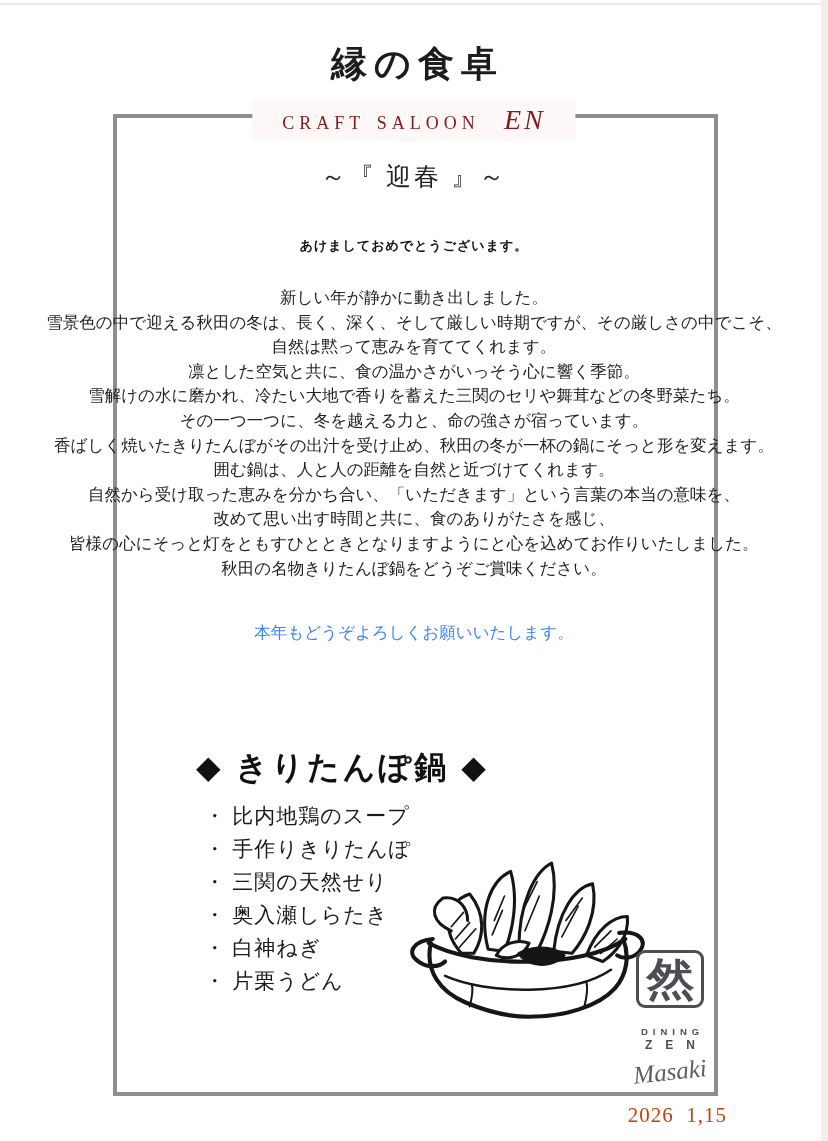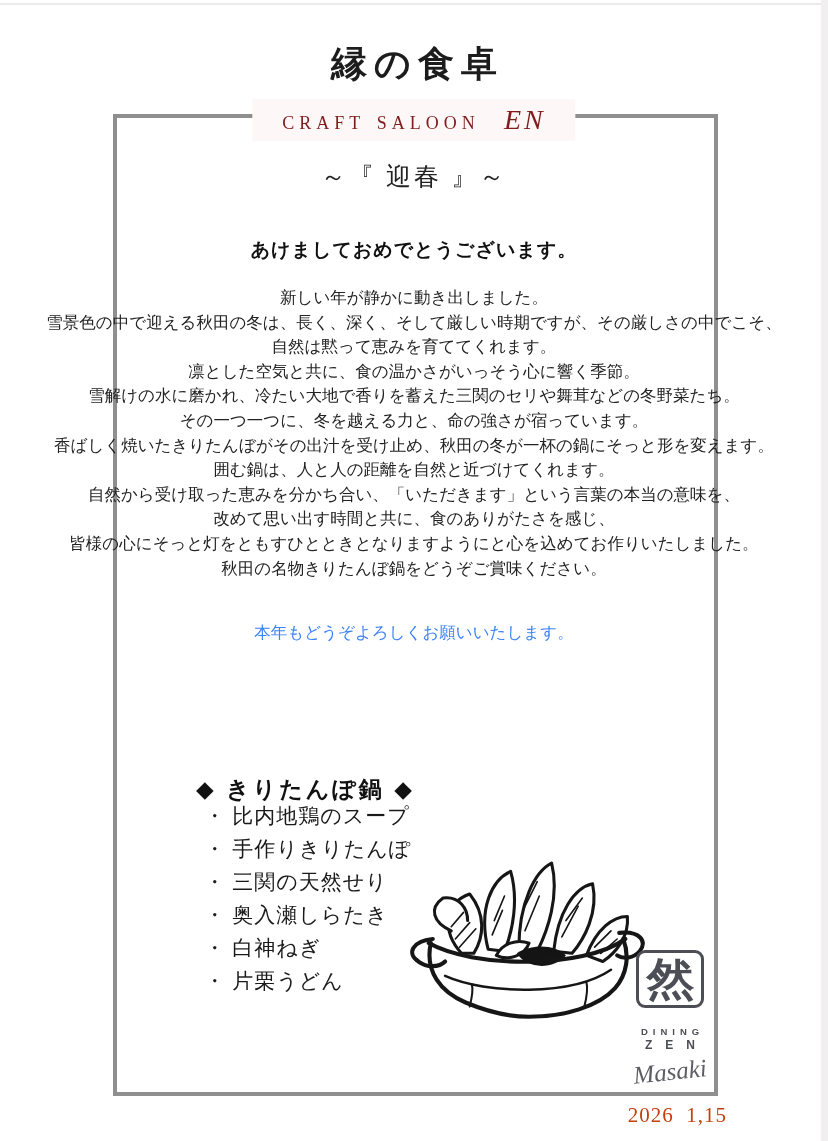--- a/index.html
+++ b/index.html
@@ -45,38 +45,38 @@
   }
 
   .occasion{
     position:absolute;left:0;top:160px;width:828px;text-align:center;
     font-size:25px;letter-spacing:3px;color:#222;
   }
 
   .headline{
     position:absolute;left:0;top:237px;width:828px;text-align:center;
     font-family:"Liberation Sans","DejaVu Sans",sans-serif;
-    font-weight:bold;font-size:19px;letter-spacing:1px;color:#111;
+    font-weight:bold;font-size:13px;letter-spacing:1px;color:#111;
   }
 
   .greeting-body{
     position:absolute;left:0;top:286px;width:828px;text-align:center;
     font-size:16.5px;color:#222;
   }
   .body-line{height:24.6px;line-height:24.6px;white-space:nowrap;}
 
   .closing{
     position:absolute;left:0;top:622px;width:828px;text-align:center;
     font-size:16.5px;color:#3b82f6;
   }
 
   .menu-heading{
-    position:absolute;left:196px;top:774px;
+    position:absolute;left:196px;top:746px;
     font-family:"Liberation Sans","DejaVu Sans",sans-serif;
-    font-weight:bold;font-size:23px;letter-spacing:3px;color:#111;
+    font-weight:bold;font-size:32px;letter-spacing:3px;color:#111;
   }
   .menu-list{
     position:absolute;left:204px;top:800px;
     font-size:21px;color:#1a1a1a;
   }
   .menu-item{height:33px;line-height:33px;letter-spacing:1px;white-space:nowrap;}
 
   .pot-illustration{position:absolute;left:398px;top:836px;width:256px;height:206px;}
 
   .logo-block{

